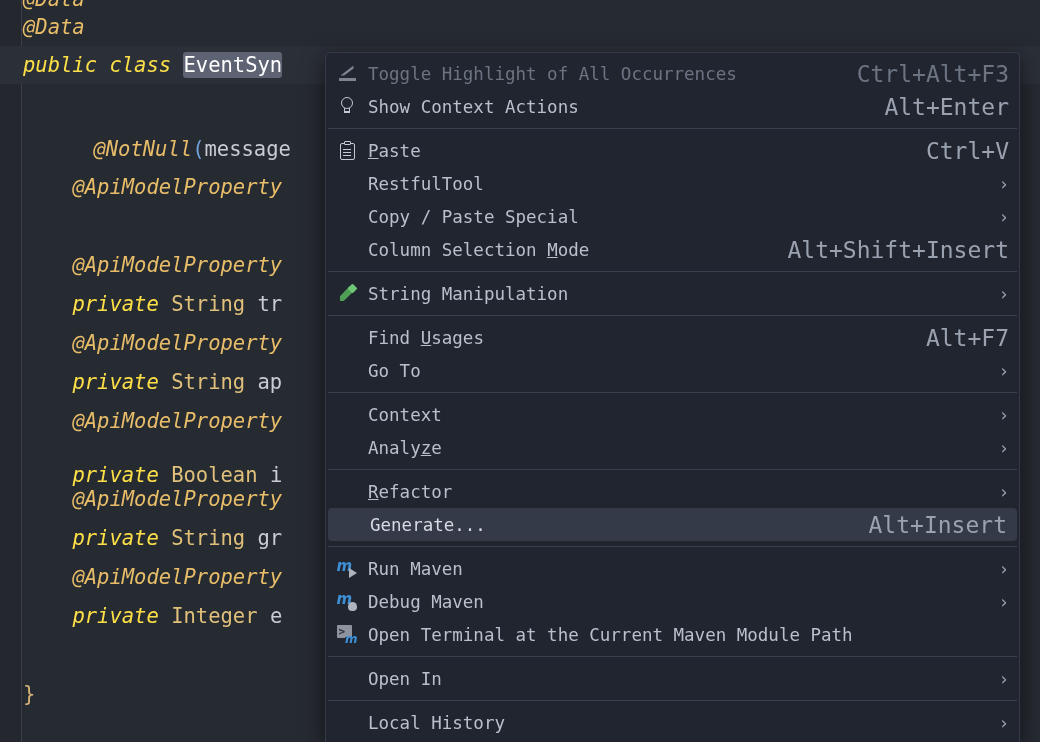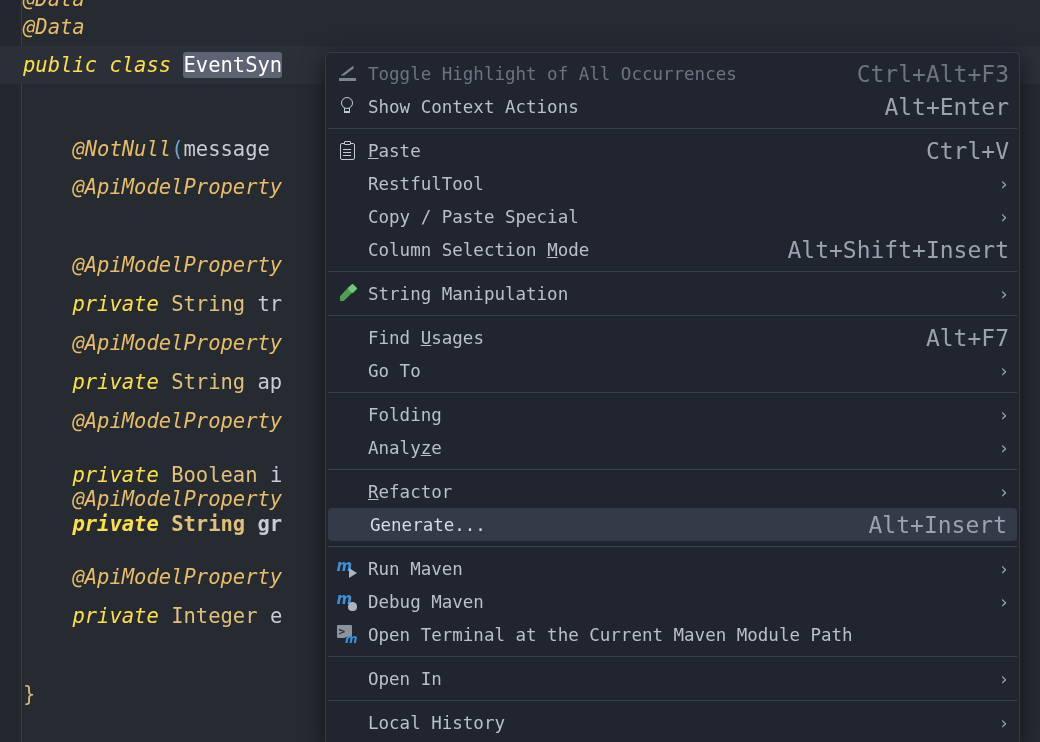--- a/index.html
+++ b/index.html
@@ -222,30 +222,30 @@
 
 <div id="root">
 
   <div id="editor">
     <div class="gutter"></div>
     <div class="code-area" id="code-area">
         <div class="line" style="top: -20px;"><span class="anno">@Data</span></div>
         <div class="line" style="top: 8px;"><span class="anno">@Data</span></div>
         <div class="line-hl" style="top: 46px;"></div>
         <div class="line" style="top: 46px;"><span class="kw">public</span><span class="ident"> </span><span class="kw">class</span><span class="ident"> </span><span class="sel">EventSyn</span></div>
-        <div class="line" style="top: 130px;"><span class="ident">    </span><span class="anno">@NotNull</span><span class="punct">(</span><span class="ident">message</span></div>
+        <div class="line" style="top: 130px; padding-left: 21px;"><span class="ident">    </span><span class="anno">@NotNull</span><span class="punct">(</span><span class="ident">message</span></div>
         <div class="line" style="top: 168px;"><span class="ident">    </span><span class="anno">@ApiModelProperty</span></div>
         <div class="line" style="top: 246px;"><span class="ident">    </span><span class="anno">@ApiModelProperty</span></div>
         <div class="line" style="top: 285px;"><span class="ident">    </span><span class="kw">private</span><span class="ident"> </span><span class="type">String</span><span class="ident"> </span><span class="ident">tr</span></div>
         <div class="line" style="top: 324px;"><span class="ident">    </span><span class="anno">@ApiModelProperty</span></div>
         <div class="line" style="top: 363px;"><span class="ident">    </span><span class="kw">private</span><span class="ident"> </span><span class="type">String</span><span class="ident"> </span><span class="ident">ap</span></div>
         <div class="line" style="top: 402px;"><span class="ident">    </span><span class="anno">@ApiModelProperty</span></div>
         <div class="line" style="top: 456px; text-align: right;"><span class="ident">    </span><span class="kw">private</span><span class="ident"> </span><span class="type">Boolean</span><span class="ident"> </span><span class="ident">i</span></div>
         <div class="line" style="top: 480px;"><span class="ident">    </span><span class="anno">@ApiModelProperty</span></div>
-        <div class="line" style="top: 505px; font-weight: bold;"><span class="ident">    </span><span class="kw">private</span><span class="ident"> </span><span class="type">String</span><span class="ident"> </span><span class="ident">gr</span></div>
+        <div class="line" style="top: 519px;"><span class="ident">    </span><span class="kw">private</span><span class="ident"> </span><span class="type">String</span><span class="ident"> </span><span class="ident">gr</span></div>
         <div class="line" style="top: 558px;"><span class="ident">    </span><span class="anno">@ApiModelProperty</span></div>
         <div class="line" style="top: 597px;"><span class="ident">    </span><span class="kw">private</span><span class="ident"> </span><span class="type">Integer</span><span class="ident"> </span><span class="ident">e</span></div>
         <div class="line" style="top: 675px;"><span class="brace">}</span></div>
       </div>
   </div>
 
   <div id="ctxmenu">
       <div class="mi disabled">
         <span class="mi-icon">
           <span class="ico-highlight">
@@ -323,21 +323,21 @@
       </div>
       <div class="mi">
         <span class="mi-icon"></span>
         <span class="mi-label">Go To</span>
         <span class="mi-spacer"></span>
         <span class="mi-arrow">›</span>
       </div>
       <div class="sep"></div>
       <div class="mi">
         <span class="mi-icon"></span>
-        <span class="mi-label">Folding</span>
+        <span class="mi-label">Context</span>
         <span class="mi-spacer"></span>
         <span class="mi-arrow">›</span>
       </div>
       <div class="mi">
         <span class="mi-icon"></span>
         <span class="mi-label">Analy<span class="u">z</span>e</span>
         <span class="mi-spacer"></span>
         <span class="mi-arrow">›</span>
       </div>
       <div class="sep"></div>

